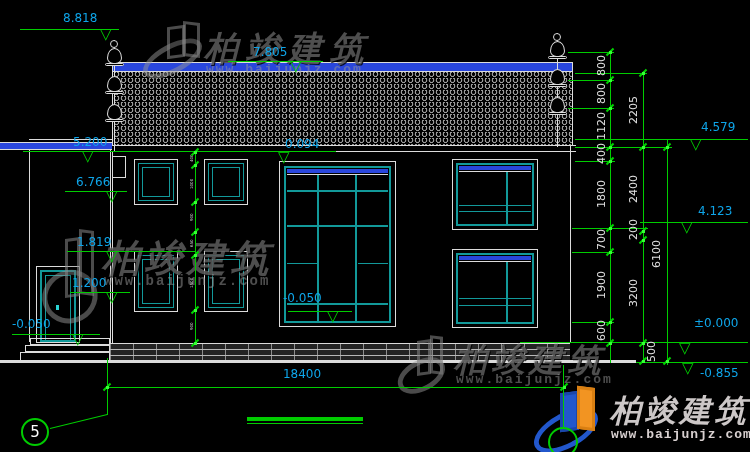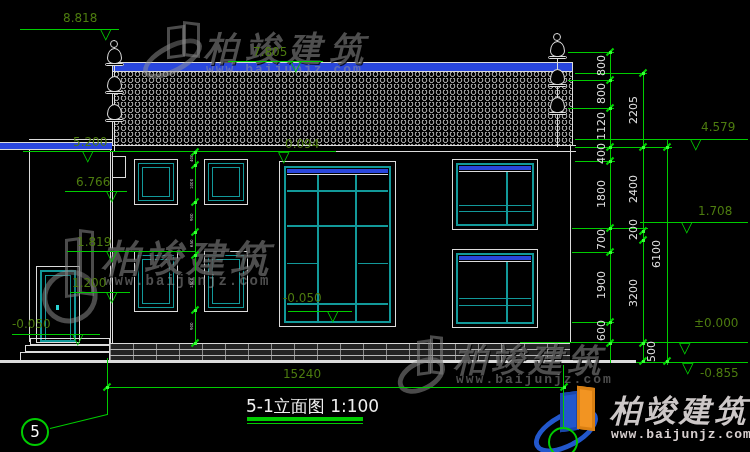--- a/index.html
+++ b/index.html
@@ -5,21 +5,21 @@
   html,body{margin:0;padding:0;background:#000;}
   .stage{position:relative;width:750px;height:452px;background:#000;overflow:hidden;
          font-family:"DejaVu Sans",sans-serif;}
   .ln{position:absolute;background:#dcdcdc;}
   .gln{position:absolute;background:#00cc00;}
   .bbox{position:absolute;border:1px solid #dcdcdc;background:transparent;box-sizing:border-box;}
   .tbox{position:absolute;border:1px solid #12999a;background:transparent;box-sizing:border-box;}
   .tbox2{position:absolute;border:2px solid #12999a;background:transparent;box-sizing:border-box;}
   .tfill{position:absolute;background:#12999a;}
   .bband{position:absolute;background:#2946dc;}
-  .etext{position:absolute;color:#4d7c0f;font-size:12px;line-height:1.1;white-space:nowrap;}
+  .etext{position:absolute;color:#0ea5e9;font-size:12px;line-height:1.1;white-space:nowrap;}
   .tri{position:absolute;color:#00cc00;font-size:15px;line-height:1;}
   .vdim{position:absolute;color:#e0e0e0;font-size:11px;writing-mode:vertical-rl;
         transform:rotate(180deg);display:flex;align-items:center;justify-content:center;width:13px;}
   .vdim-s{position:absolute;color:#cfcfcf;font-size:4px;writing-mode:vertical-rl;
         transform:rotate(180deg);display:flex;align-items:center;justify-content:center;width:8px;}
   .tk{position:absolute;width:10px;height:2px;background:#00d400;transform:rotate(-45deg);}
   .tiles{position:absolute;left:113px;top:72px;width:459px;height:73px;background-color:#060606;
     background-image:
       radial-gradient(circle at 50% 35%, #000 1.6px, #9a9a9a 1.9px, #9a9a9a 2.7px, #000 3.1px, #000 100%),
       radial-gradient(circle at 50% 35%, #000 1.6px, #7c7c7c 1.9px, #7c7c7c 2.7px, #000 3.1px, #000 100%);
@@ -206,21 +206,21 @@
   <span class="tri" style="left:72px;top:332px;">▽</span>
 
   <div class="etext" style="left:283px;top:292px;">-0.050</div>
   <div class="gln" style="left:288px;top:311px;width:64px;height:1px;"></div>
   <span class="tri" style="left:327px;top:309px;">▽</span>
 
   <div class="etext" style="left:701px;top:121px;">4.579</div>
   <div class="gln" style="left:575px;top:139px;width:173px;height:1px;"></div>
   <span class="tri" style="left:690px;top:137px;">▽</span>
 
-  <div class="etext" style="left:698px;top:205px;">1.708</div>
+  <div class="etext" style="left:698px;top:205px;">4.123</div>
   <div class="gln" style="left:640px;top:222px;width:108px;height:1px;"></div>
   <span class="tri" style="left:681px;top:220px;">▽</span>
 
   <div class="etext" style="left:694px;top:317px;">±0.000</div>
   <div class="gln" style="left:520px;top:342px;width:228px;height:1px;"></div>
   <span class="tri" style="left:679px;top:341px;">▽</span>
 
   <div class="etext" style="left:700px;top:367px;">-0.855</div>
   <div class="gln" style="left:636px;top:362px;width:112px;height:1px;"></div>
   <span class="tri" style="left:682px;top:361px;">▽</span>
@@ -256,29 +256,28 @@
 
   <div class="gln" style="left:195px;top:152px;width:1px;height:191px;"></div>
   <div class="vdim-s" style="left:187px;top:152px;height:13px;">400</div>
   <div class="vdim-s" style="left:187px;top:165px;height:37px;">1000</div>
   <div class="vdim-s" style="left:187px;top:202px;height:30px;">900</div>
   <div class="vdim-s" style="left:187px;top:232px;height:23px;">650</div>
   <div class="vdim-s" style="left:187px;top:255px;height:55px;">1500</div>
   <div class="vdim-s" style="left:187px;top:310px;height:33px;">900</div>
 
   <div class="gln" style="left:107px;top:387px;width:458px;height:1px;"></div>
-  <div class="etext" style="left:272px;top:368px;width:60px;text-align:center;">15240</div>
+  <div class="etext" style="left:272px;top:368px;width:60px;text-align:center;">18400</div>
 
   <div class="gln" style="left:107px;top:358px;width:1px;height:57px;"></div>
   <div class="gln" style="left:50px;top:428px;width:59px;height:1px;transform:rotate(-13.8deg);transform-origin:left center;"></div>
   <div class="bubble" style="left:21px;top:418px;width:28px;height:28px;">5</div>
   <div class="gln" style="left:563px;top:365px;width:1px;height:63px;"></div>
   <div class="bubble" style="left:548px;top:427px;width:30px;height:30px;"></div>
 
-  <div class="titletxt" style="left:246px;top:395px;">5-1立面图 1:100</div>
   <div class="gln" style="left:247px;top:417px;width:116px;height:4px;"></div>
   <div class="gln" style="left:247px;top:423px;width:116px;height:1px;"></div>
 
 <div class="tk" style="left: 605px; top: 51px;"></div>
     <div style="position: absolute; width: 3px; height: 3px; background: rgb(53, 255, 53); left: 609px; top: 51px;"></div>
     <div class="tk" style="left: 605px; top: 79px;"></div>
     <div style="position: absolute; width: 3px; height: 3px; background: rgb(53, 255, 53); left: 609px; top: 79px;"></div>
     <div class="tk" style="left: 605px; top: 107px;"></div>
     <div style="position: absolute; width: 3px; height: 3px; background: rgb(53, 255, 53); left: 609px; top: 107px;"></div>
     <div class="tk" style="left: 605px; top: 146px;"></div>

